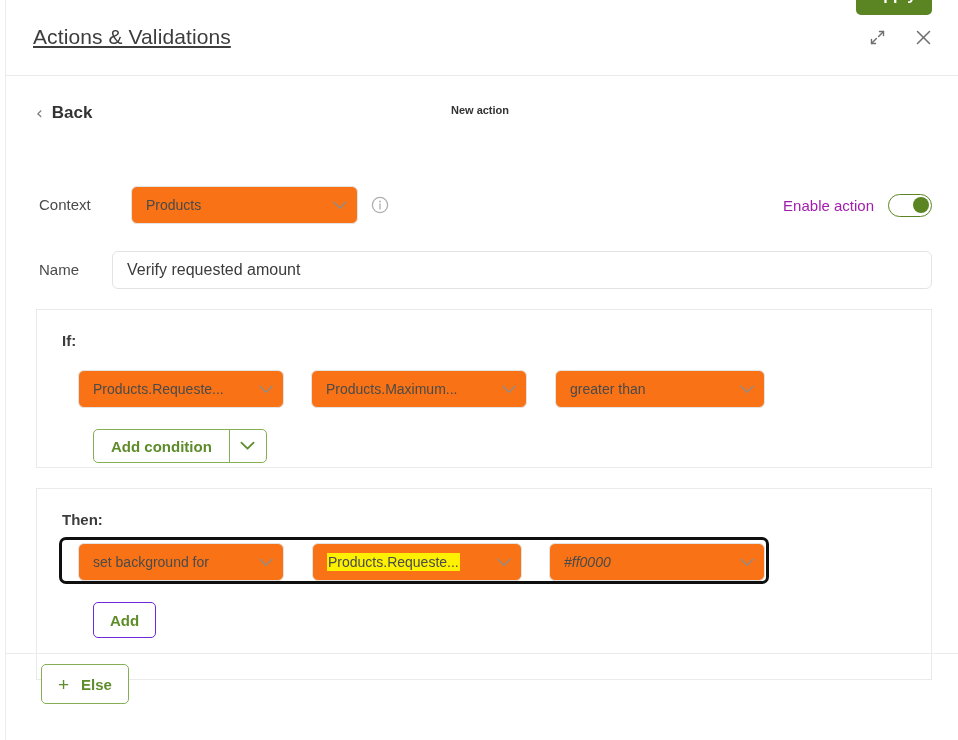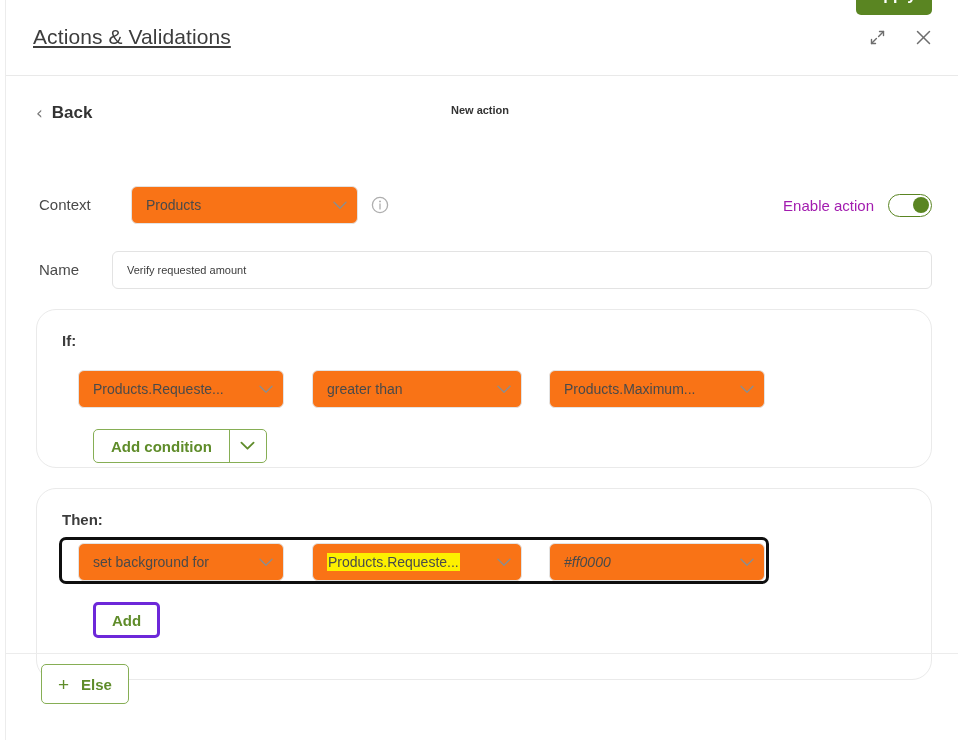--- a/index.html
+++ b/index.html
@@ -159,32 +159,32 @@
   .lbl-name { position: absolute; left: 33px; top: 10px; }
   .name-input {
     position: absolute;
     left: 106px; top: 0;
     width: 820px; height: 38px;
     border: 1px solid #e3e3e3;
     border-radius: 6px;
     background: #ffffff;
     padding: 0 14px;
     font-family: "Liberation Sans", sans-serif;
-    font-size: 11px;
+    font-size: 16px;
     color: #3c3c3c;
     outline: none;
   }
 
   
   .rulebox {
     position: absolute;
     left: 30px;
     width: 896px;
     border: 1px solid #eaeaea;
-    border-radius: 20px;
+    border-radius: 0;
     background: #ffffff;
   }
   .box-if   { top: 309px; height: 159px; }
   .box-then { top: 488px; height: 192px; padding-left: 47px; }
 
   .box-title {
     position: absolute;
     left: 25px; top: 22px;
     font-size: 15px; font-weight: 700; color: #3c3c3c;
   }
@@ -236,21 +236,21 @@
   .then-s3 { width: 216px; }
   .hl {
     background: #fdf000;
     padding: 1px 1px;
   }
 
   .plain-btn {
     position: absolute;
     height: 36px;
     display: flex; align-items: center; justify-content: center;
-    border: 3px solid #6d28d9;
+    border: 1px solid #6d28d9;
     border-radius: 5px;
     background: #ffffff;
     color: #5f8c2a;
     font-size: 15px; font-weight: 700;
     cursor: pointer;
     padding: 0 16px;
   }
   .btn-add { left: 56px; top: 113px; }
 
   .footer-divider {
@@ -342,30 +342,30 @@
 
     <div class="sel-row if-row">
       <div class="select if-s1">
         <span>Products.Requeste...</span>
         <span class="chev">
           <svg width="14" height="9" viewBox="0 0 14 9" fill="none" stroke="#8d8d8d" stroke-width="1.4" stroke-linecap="round" stroke-linejoin="round">
               <path d="M1 1.2l6 6 6-6"></path>
             </svg>
         </span>
       </div>
+      <div class="select if-s3">
+        <span>Products.Maximum...</span>
+        <span class="chev">
+          <svg width="14" height="9" viewBox="0 0 14 9" fill="none" stroke="#8d8d8d" stroke-width="1.4" stroke-linecap="round" stroke-linejoin="round">
+              <path d="M1 1.2l6 6 6-6"></path>
+            </svg>
+        </span>
+      </div>
       <div class="select if-s2">
         <span>greater than</span>
-        <span class="chev">
-          <svg width="14" height="9" viewBox="0 0 14 9" fill="none" stroke="#8d8d8d" stroke-width="1.4" stroke-linecap="round" stroke-linejoin="round">
-              <path d="M1 1.2l6 6 6-6"></path>
-            </svg>
-        </span>
-      </div>
-      <div class="select if-s3">
-        <span>Products.Maximum...</span>
         <span class="chev">
           <svg width="14" height="9" viewBox="0 0 14 9" fill="none" stroke="#8d8d8d" stroke-width="1.4" stroke-linecap="round" stroke-linejoin="round">
               <path d="M1 1.2l6 6 6-6"></path>
             </svg>
         </span>
       </div>
     </div>
 
     <div class="split-btn">
       <div class="split-main">Add condition</div>

